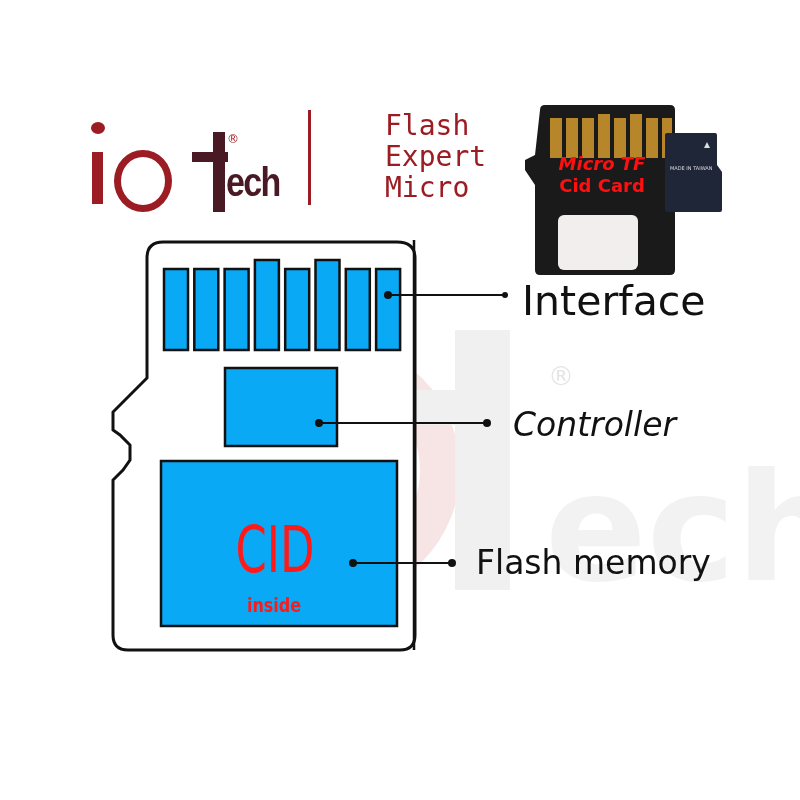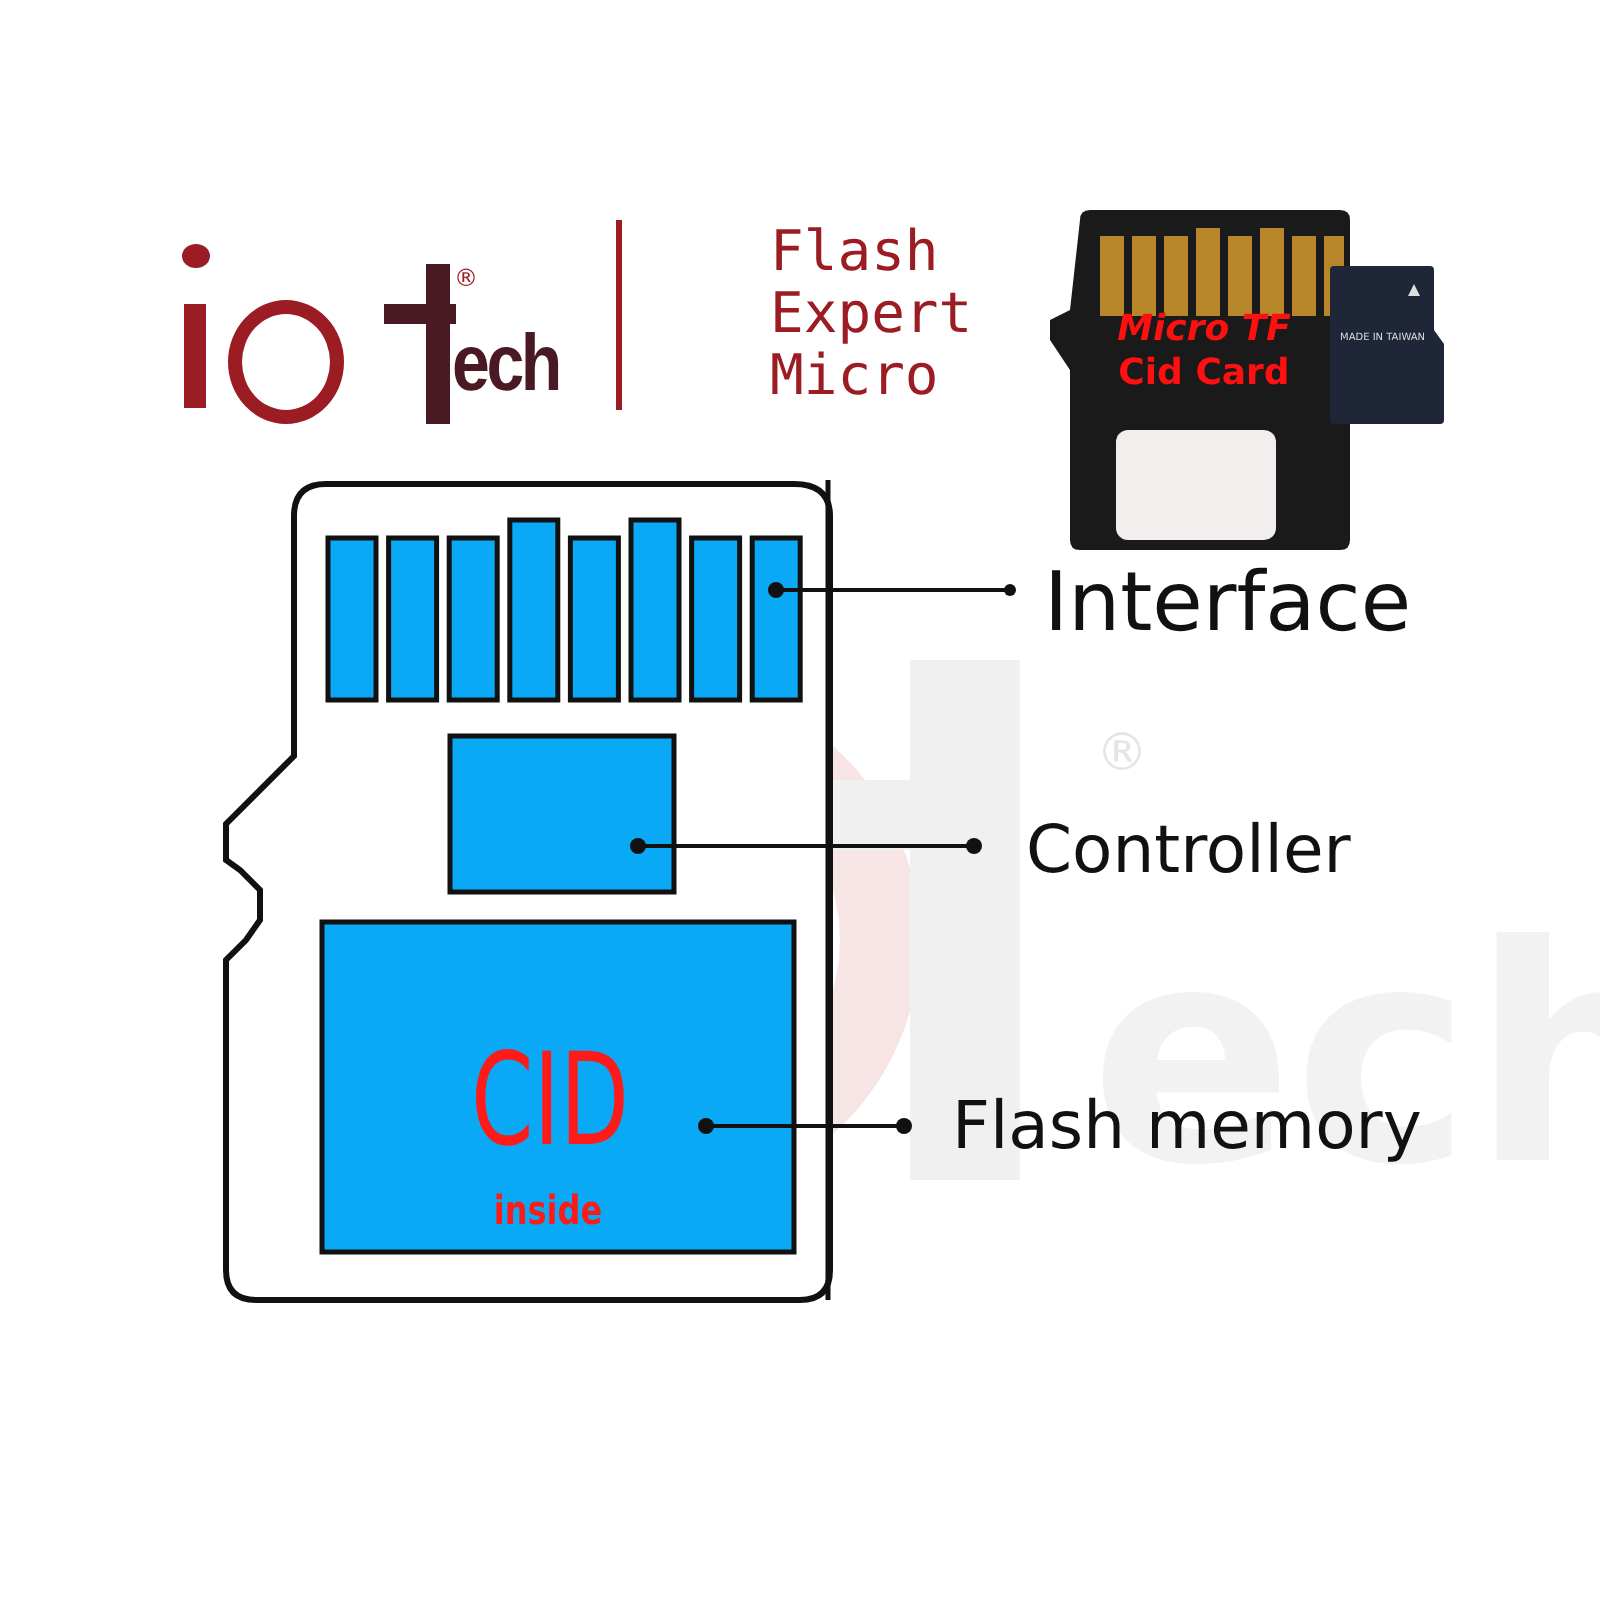--- a/index.html
+++ b/index.html
@@ -84,14 +84,14 @@
   <circle cx="319" cy="423" r="4" fill="#111"></circle>
   <line x1="319" y1="423" x2="487" y2="423" stroke="#111" stroke-width="2"></line>
   <circle cx="487" cy="423" r="4" fill="#111"></circle>
 
   <circle cx="353" cy="563" r="4" fill="#111"></circle>
   <line x1="353" y1="563" x2="452" y2="563" stroke="#111" stroke-width="2"></line>
   <circle cx="452" cy="563" r="4" fill="#111"></circle>
 </svg>
 
 <div class="abs" style="left:522px;top:277px;font-size:41px;color:#111;">Interface</div>
-<div class="abs" style="left:513px;top:405px;font-size:33px;color:#111;">Controller</div>
+<div class="abs" style="left:513px;top:405px;font-size:33px;color:#111;font-style:italic;">Controller</div>
 <div class="abs" style="left:476px;top:543px;font-size:33px;color:#111;">Flash memory</div>
 
 </body></html>

